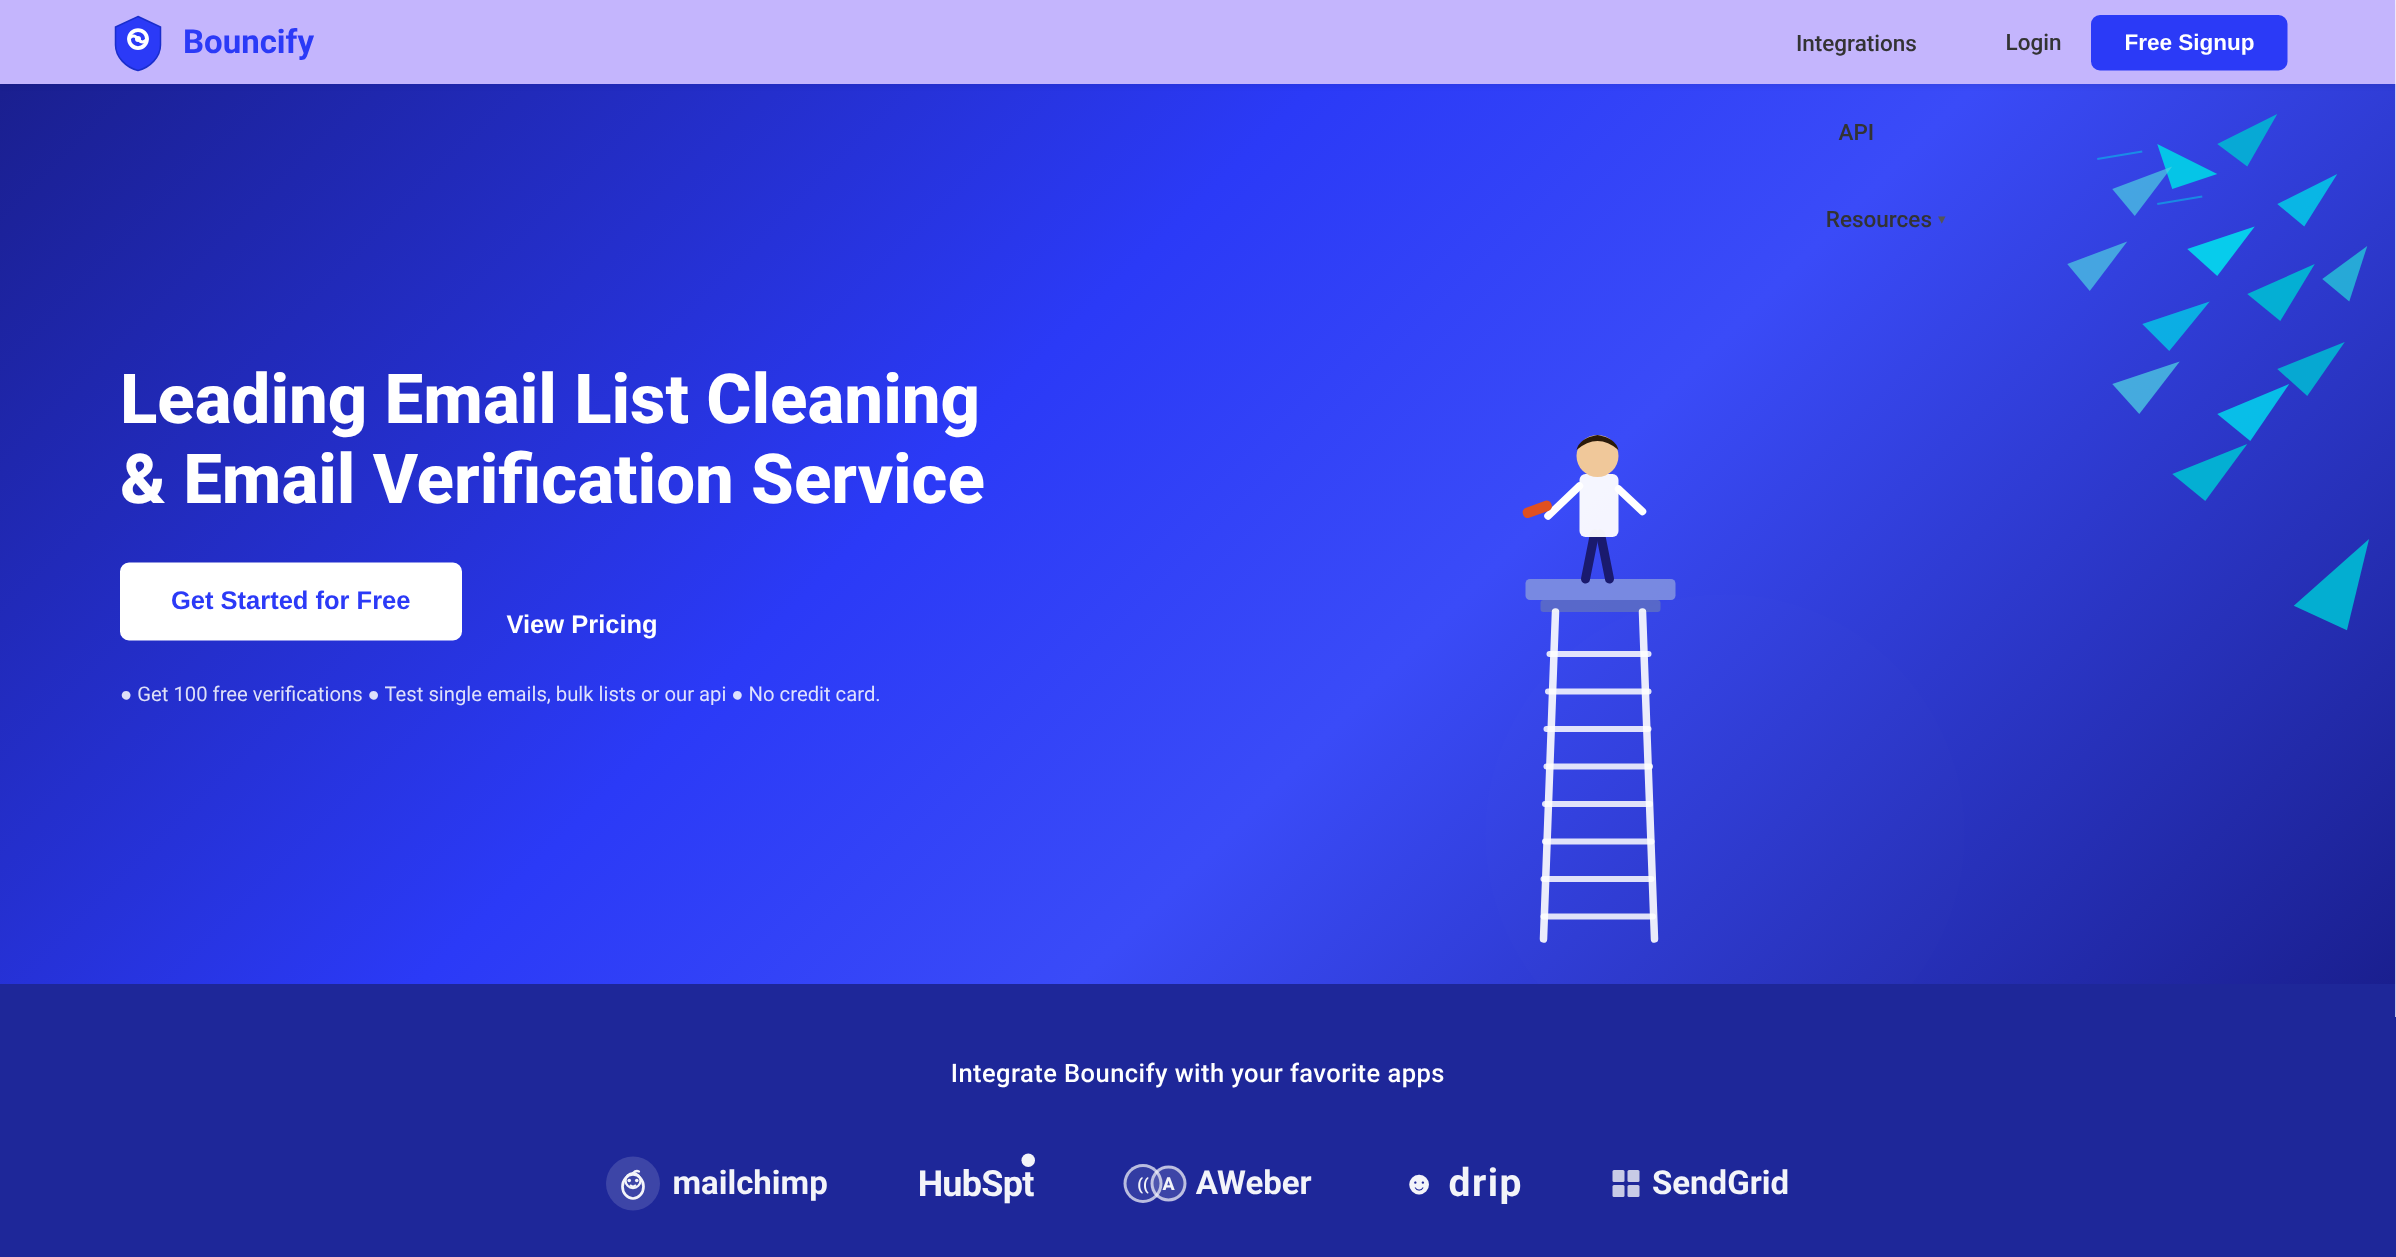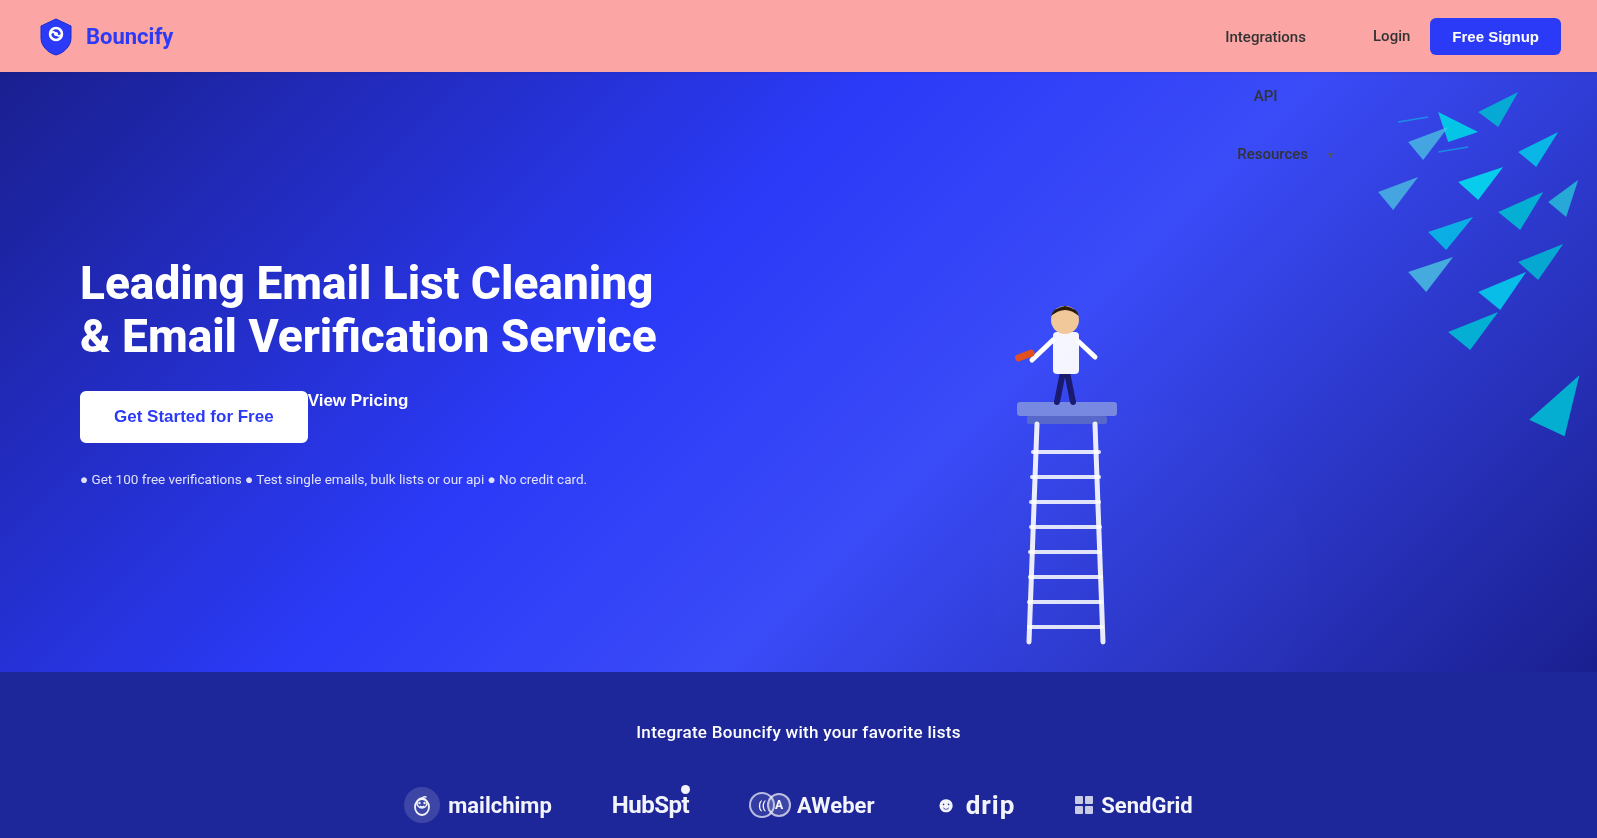--- a/index.html
+++ b/index.html
@@ -1,24 +1,24 @@
 <!DOCTYPE html>
 <html><head>
   <meta charset="utf-8">
   <style>
     * { margin: 0; padding: 0; box-sizing: border-box; }
     body { font-family: -apple-system, BlinkMacSystemFont, 'Segoe UI', Roboto, sans-serif; overflow-x: hidden; }
 
     
     .navbar {
-      background: #fca5a5;
-      height: 72px;
-      display: flex;
-      align-items: center;
-      padding: 0 36px;
+      background: #c4b5fd;
+      height: 56px;
+      display: flex;
+      align-items: center;
+      padding: 0 72px;
       box-shadow: 0 1px 4px rgba(0,0,0,0.08);
       position: relative;
       z-index: 10;
     }
     .logo-area {
       display: flex;
       align-items: center;
       gap: 10px;
       margin-right: auto;
       text-decoration: none;
@@ -41,21 +41,21 @@
     }
     .nav-links a {
       text-decoration: none;
       color: #333;
       font-size: 15px;
       font-weight: 500;
     }
     .nav-links .resources-link {
       display: flex;
       align-items: center;
-      gap: 20px;
+      gap: 4px;
       margin-left: 39px;
     }
     .nav-links .resources-link .chevron {
       font-size: 10px;
       color: #555;
     }
     .nav-login {
       text-decoration: none;
       color: #333;
       font-size: 15px;
@@ -97,21 +97,22 @@
     }
     .hero-subtitle {
       font-size: 20px;
       color: rgba(255,255,255,0.88);
       line-height: 1.6;
       margin-bottom: 40px;
       max-width: 520px;
     }
     .hero-buttons {
       display: flex;
-      align-items: flex-start;
+      align-items: flex-end;
+      gap: 30px;
       margin-bottom: 28px;
     }
     .btn-get-started {
       background: #fff;
       color: #2b3af7;
       border: 2px solid #fff;
       border-radius: 6px;
       padding: 14px 32px;
       font-size: 17px;
       font-weight: 700;
@@ -303,21 +304,21 @@
     <h1 class="hero-title">Leading Email List Cleaning &amp; Email Verification Service</h1>
     <div class="hero-buttons">
       <button class="btn-get-started">Get Started for Free</button>
       <button class="btn-view-pricing">View Pricing</button>
     </div>
     <p class="hero-perks">● Get 100 free verifications  ● Test single emails, bulk lists or our api  ● No credit card.</p>
   </div>
 </section>
 
 <section class="integrations-section">
-  <p class="integrations-title">Integrate Bouncify with your favorite lists</p>
+  <p class="integrations-title">Integrate Bouncify with your favorite apps</p>
   <div class="integrations-logos">
 
     <div class="integration-logo">
       <div class="mc-icon">
         <svg width="22" height="22" viewBox="0 0 22 22">
           <ellipse cx="11" cy="13" rx="7" ry="8" fill="none" stroke="white" stroke-width="1.8"></ellipse>
           <ellipse cx="11" cy="9" rx="5" ry="5" fill="none" stroke="white" stroke-width="1.5"></ellipse>
           <circle cx="8.5" cy="9" r="1.2" fill="white"></circle>
           <circle cx="13.5" cy="9" r="1.2" fill="white"></circle>
           <path d="M9 12 Q11 14 13 12" fill="none" stroke="white" stroke-width="1.3"></path>

